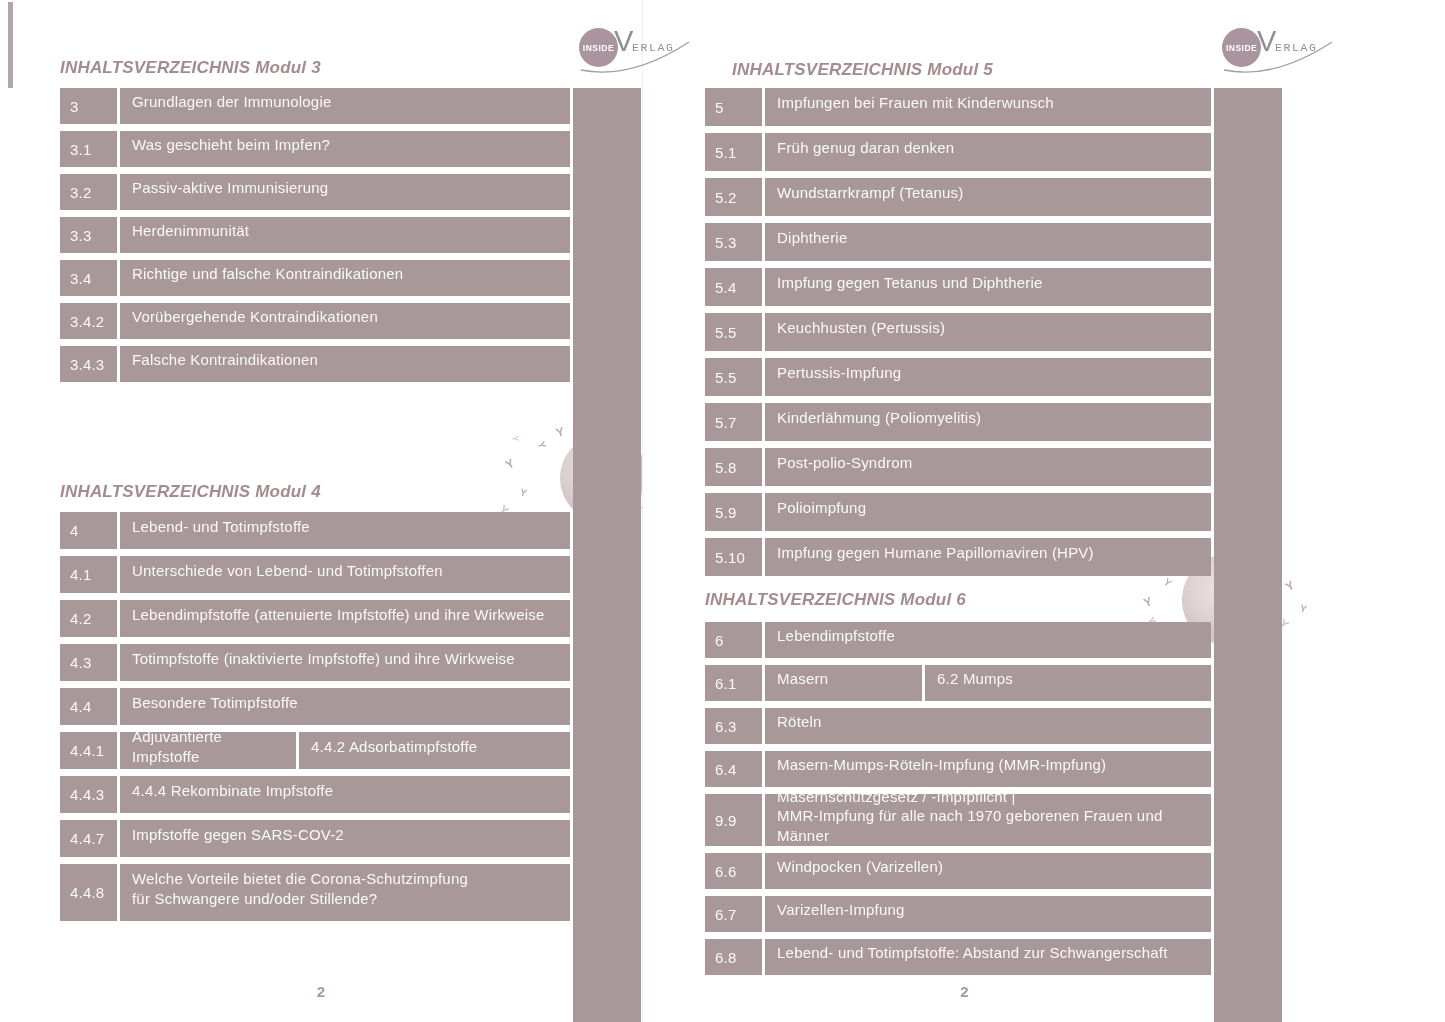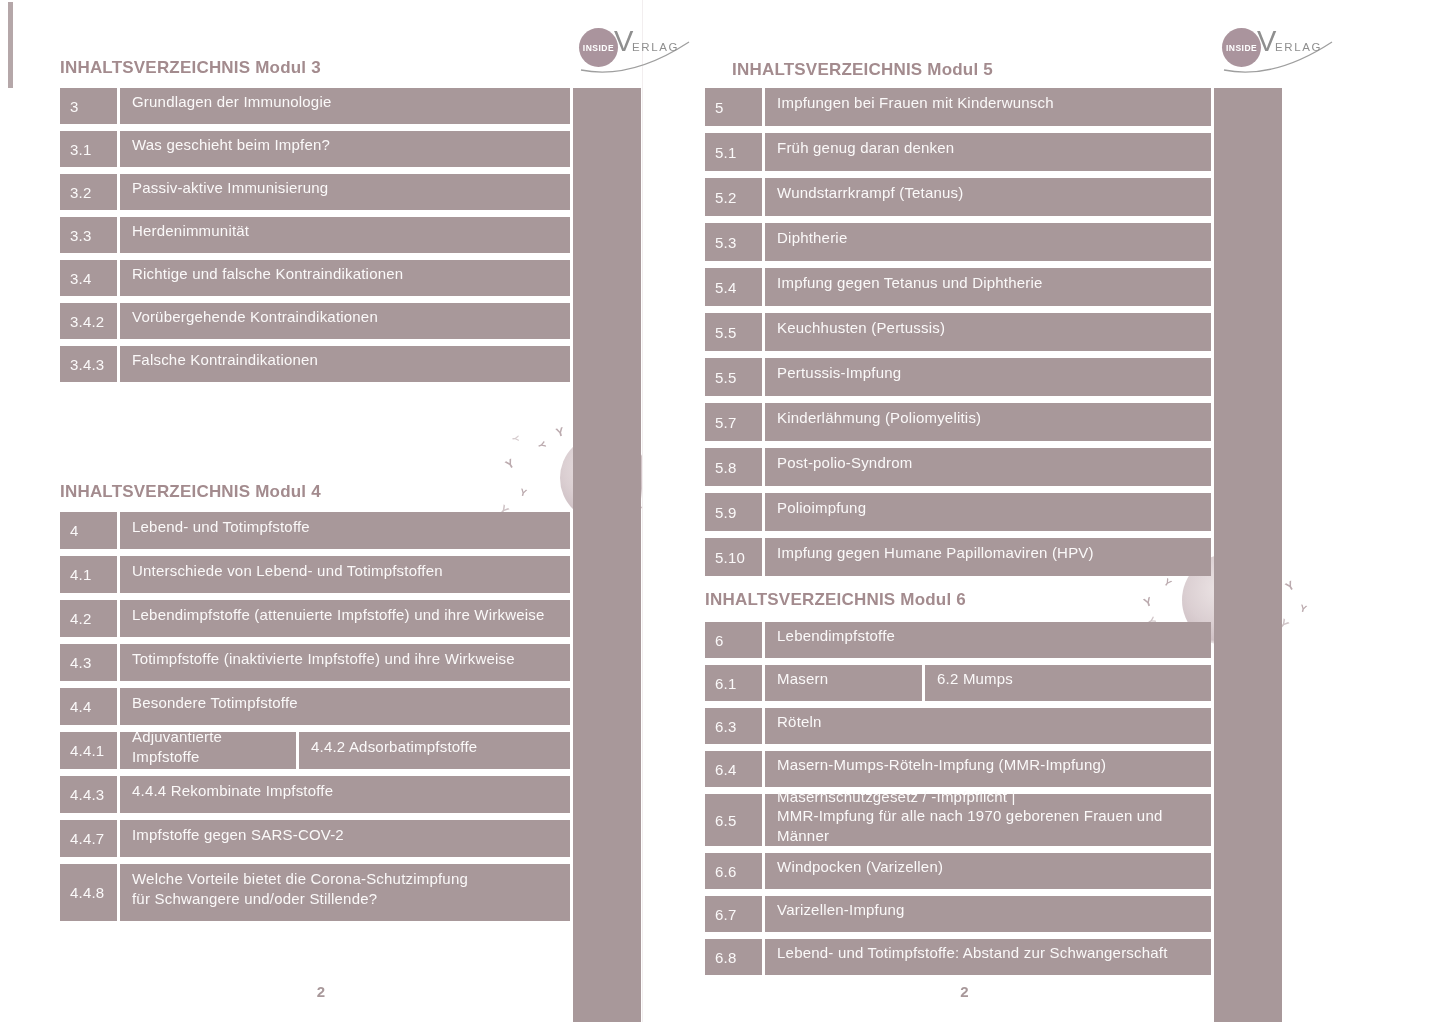--- a/index.html
+++ b/index.html
@@ -11,26 +11,26 @@
   
   .edge-stripe{position:absolute;left:8px;top:2px;width:5px;height:86px;background:var(--cell,#a8989a);opacity:.85;}
 
   
   .logo{position:absolute;left:573px;top:20px;width:125px;height:58px;z-index:2;}
   .logo svg{position:absolute;left:0;top:0;}
   .logo-circle{position:absolute;left:6px;top:8px;width:39px;height:39px;border-radius:50%;
     background:var(--logo,#aa949d);color:#fff;display:flex;align-items:center;justify-content:center;
     font-size:8.5px;font-weight:bold;letter-spacing:.5px;}
   .logo-v{position:absolute;left:41px;top:7px;font-size:29px;color:#8f8f8f;line-height:1;}
-  .logo-rest{position:absolute;left:59px;top:21px;font-size:11.5px;color:#8f8f8f;letter-spacing:1.6px;}
+  .logo-rest{position:absolute;left:59px;top:21px;font-size:11.5px;color:#8f8f8f;letter-spacing:1.6px;font-family:Liberation Mono, monospace;}
 
   
   .content{position:absolute;left:60px;top:0;width:581px;z-index:1;}
   .page-right .content{left:62px;width:577px;}
-  .sec-h{position:absolute;margin:0;font-size:17px;font-weight:bold;letter-spacing:.2px;color:var(--heading,#a38b8e);white-space:nowrap;}
+  .sec-h{position:absolute;margin:0;font-size:17px;font-weight:bold;letter-spacing:.2px;color:var(--heading,#a38b8e);white-space:nowrap;font-style:italic;}
   .page-left .h1{top:58px;}
   .page-left .h2{top:482px;}
   .page-right .h1{top:60px;margin-left:27px;}
   .page-right .h2{top:590px;}
   .toc{position:absolute;left:0;width:100%;}
   .page-left .t3{top:88px;}
   .page-left .t4{top:512px;}
   .page-right .t5{top:88px;}
   .page-right .t6{top:622px;}
 
@@ -291,21 +291,21 @@
             <div class="cell num">6.3</div>
             <div class="cell title">Röteln</div>
             <div class="cell page">44</div>
           </div>
           <div class="row">
             <div class="cell num">6.4</div>
             <div class="cell title">Masern-Mumps-Röteln-Impfung (MMR-Impfung)</div>
             <div class="cell page">44</div>
           </div>
           <div class="row tall">
-            <div class="cell num">6.5</div>
+            <div class="cell num">9.9</div>
             <div class="cell title">Masernschutzgesetz / -Impfpflicht |
 MMR-Impfung für alle nach 1970 geborenen Frauen und Männer</div>
             <div class="cell page">44</div>
           </div>
           <div class="row">
             <div class="cell num">6.6</div>
             <div class="cell title">Windpocken (Varizellen)</div>
             <div class="cell page">45</div>
           </div>
           <div class="row">

